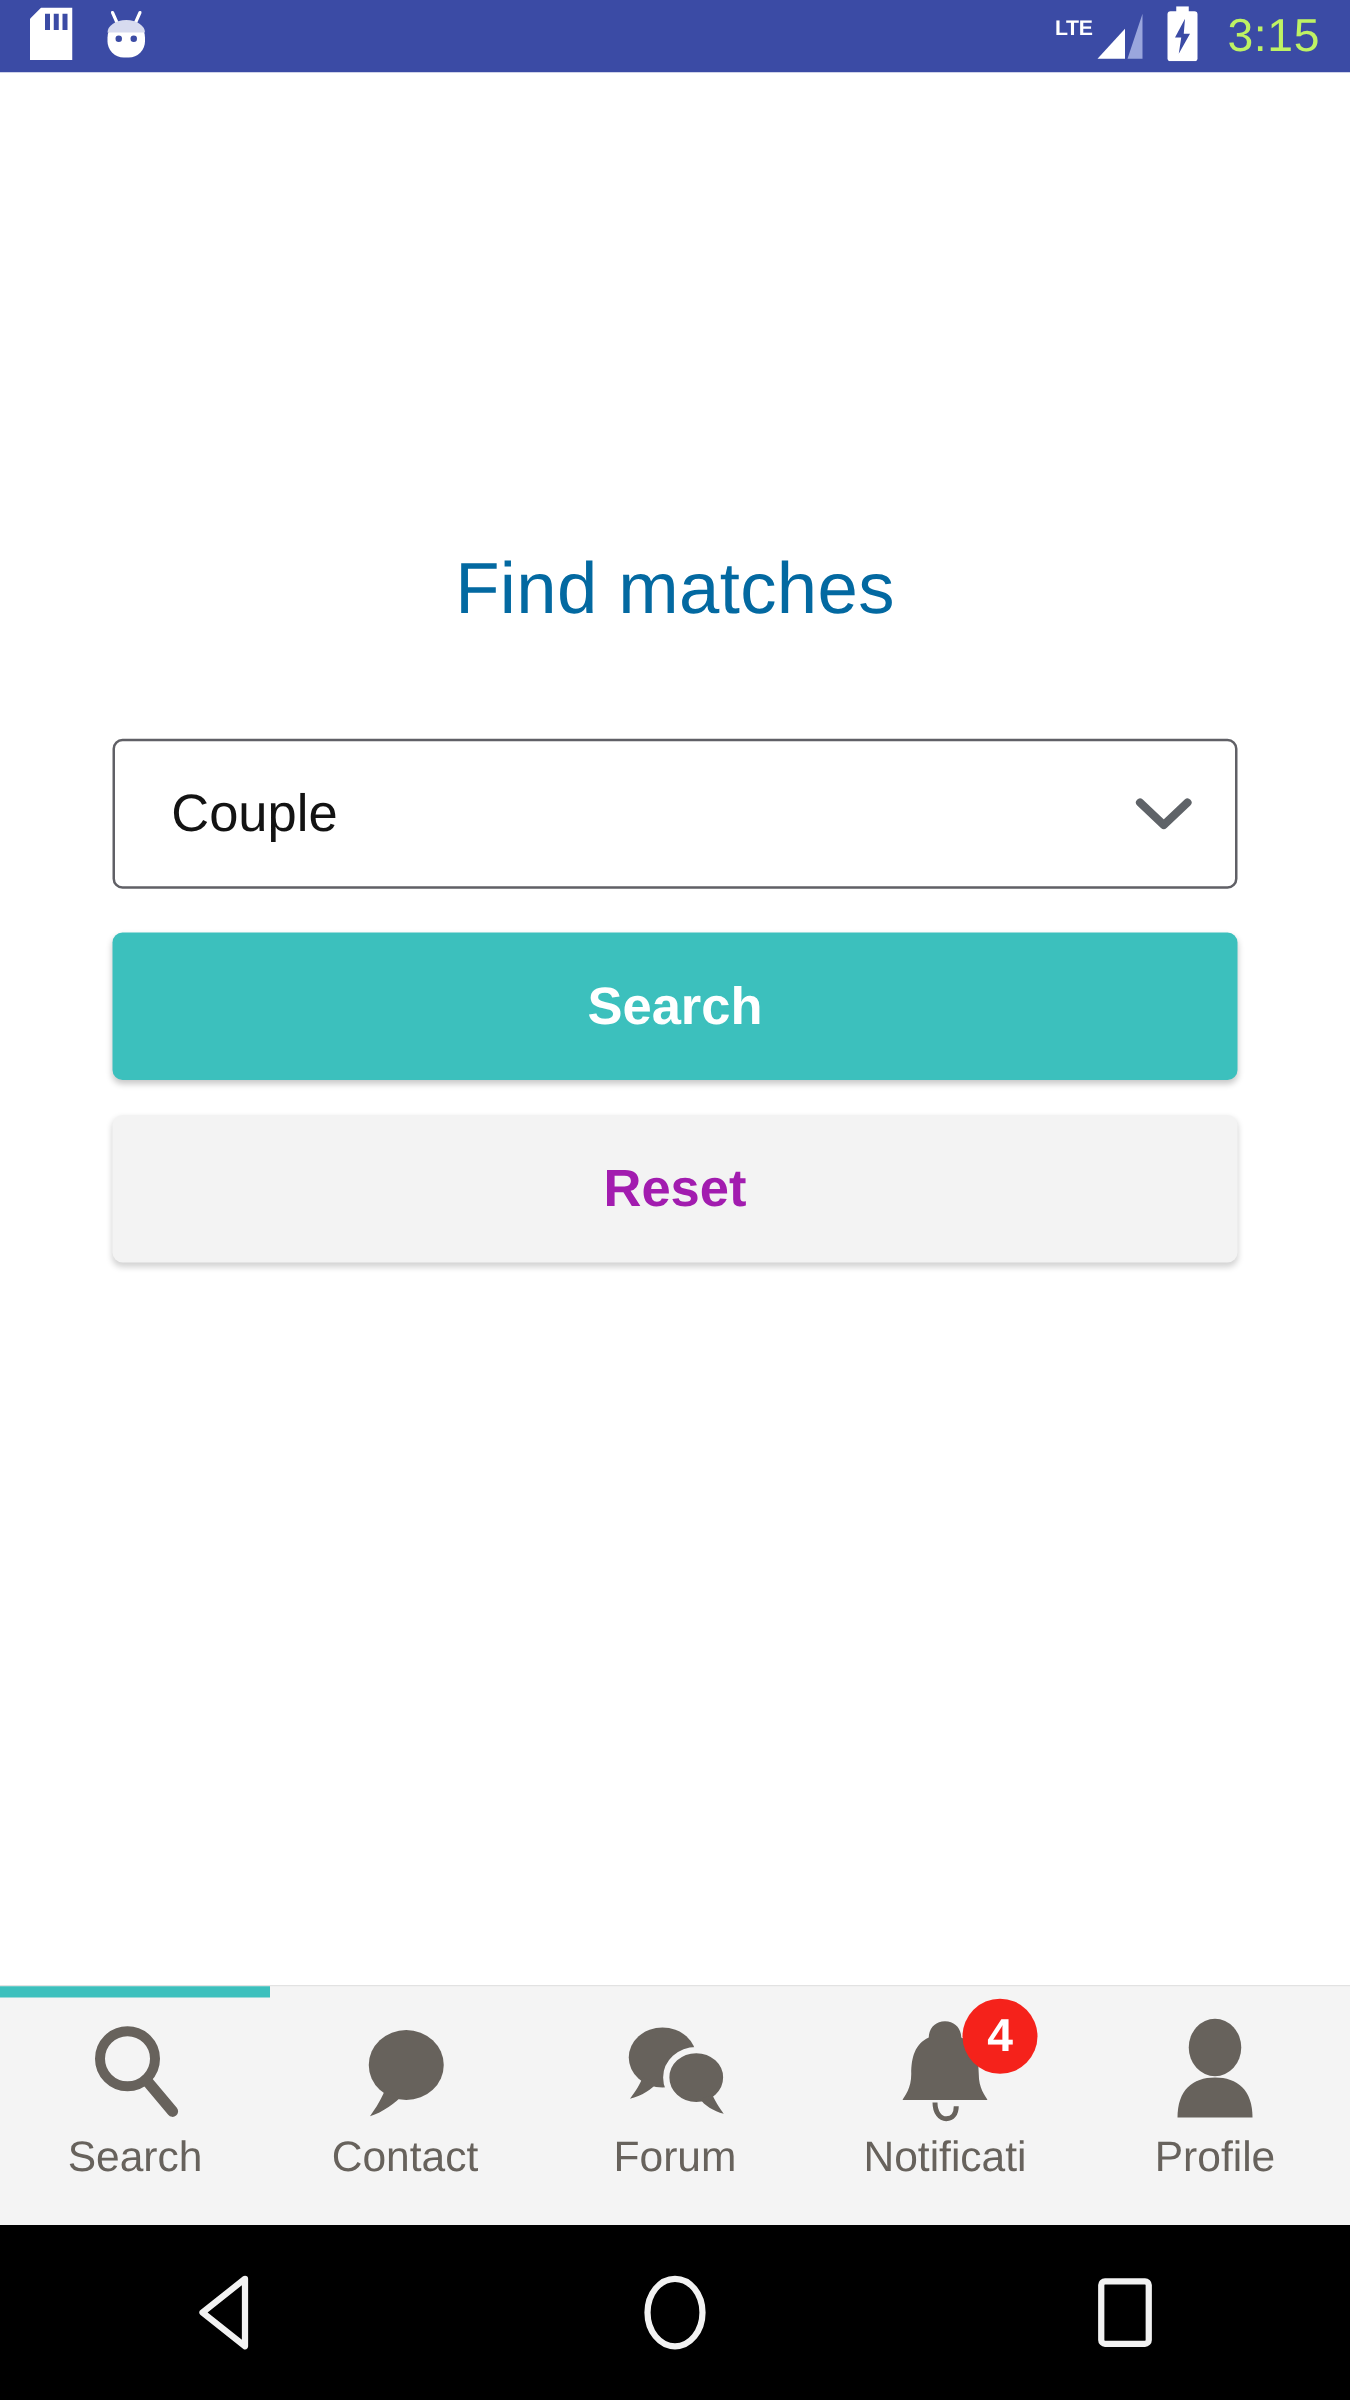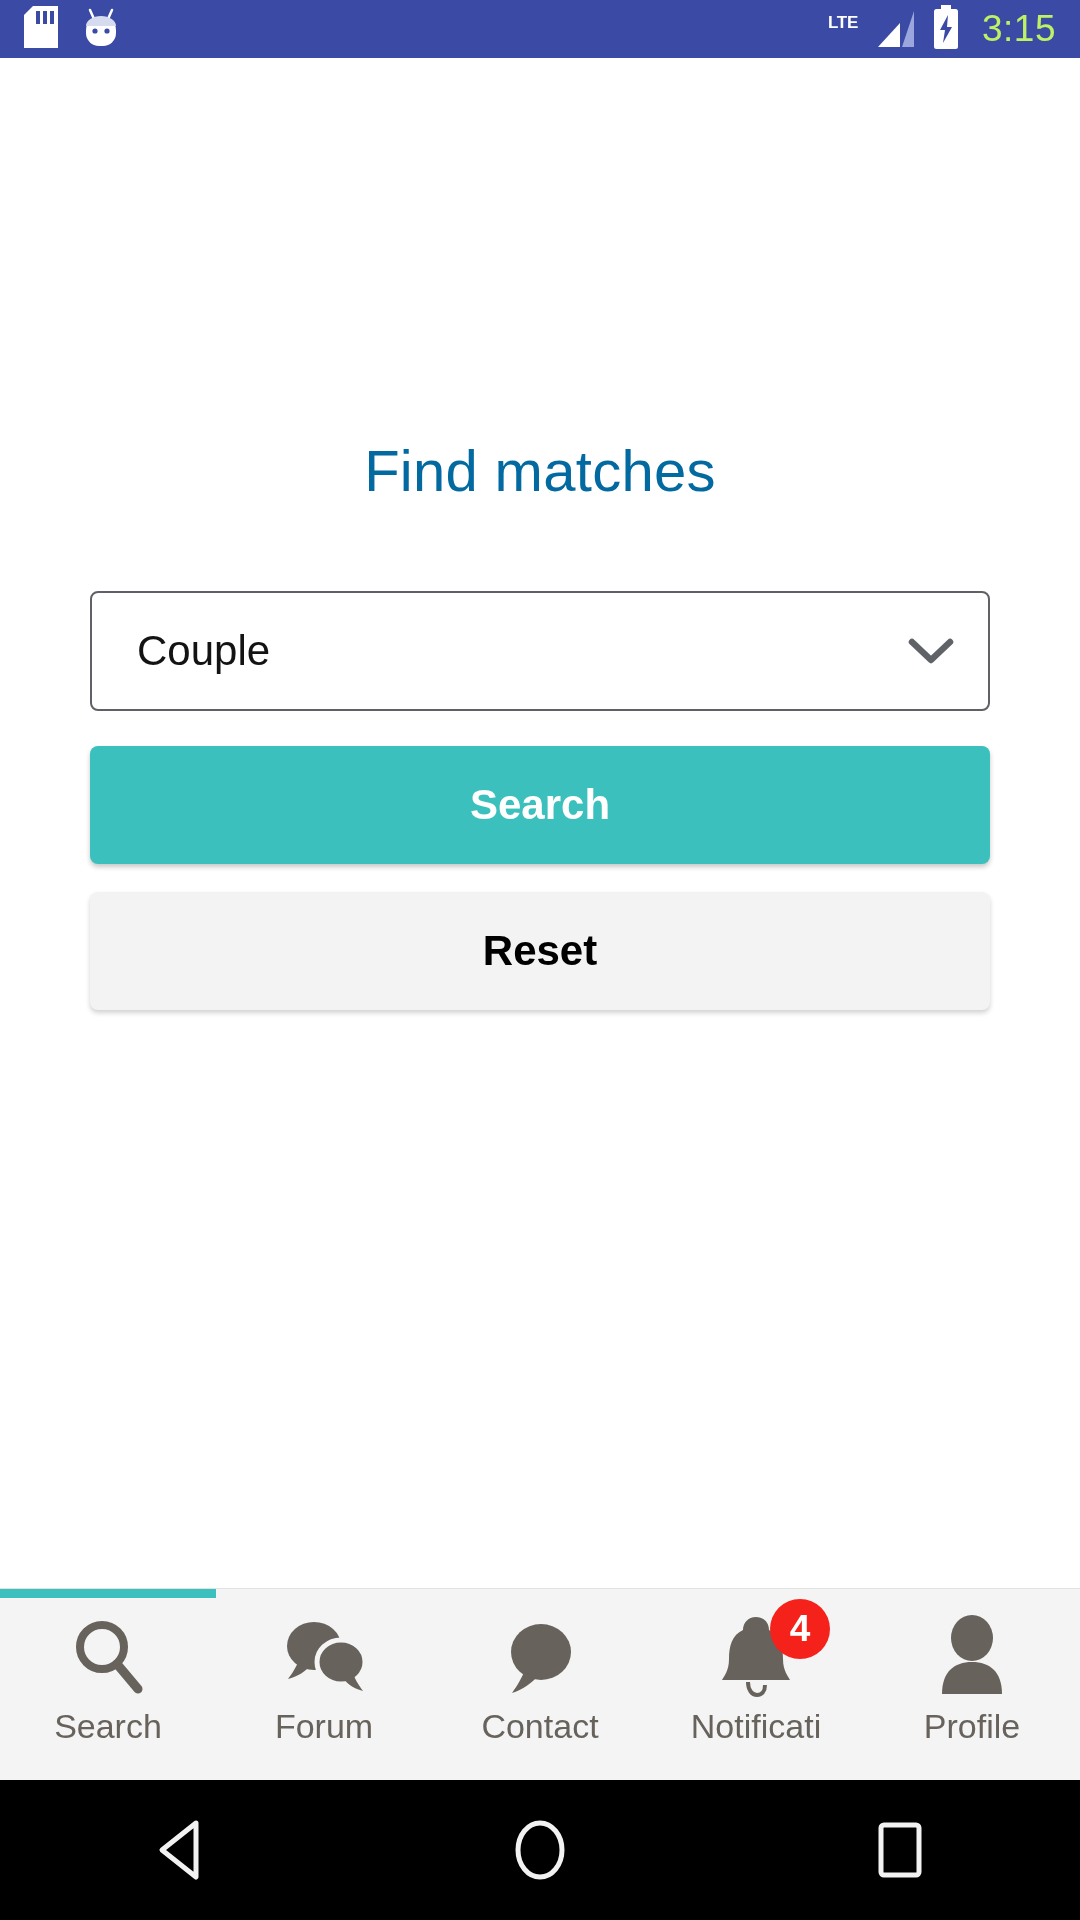--- a/index.html
+++ b/index.html
@@ -17,21 +17,21 @@
     background:#3b4ba5;
     display:flex; align-items:center;
     padding:0 24px;
   }
   .sb-left { display:flex; align-items:center; gap:22px; }
   .sb-right { margin-left:auto; display:flex; align-items:center; gap:16px; }
   .sb-time {
     color:#bef264; font-size:37px; font-weight:400; letter-spacing:0.5px;
     margin-left:6px;
   }
-  .lte-wrap { display:flex; align-items:flex-end; gap:18px; }
+  .lte-wrap { display:flex; align-items:flex-end; gap:2px; }
   .lte-text {
     color:#ffffff; font-size:17px; font-weight:700; line-height:1;
     letter-spacing:-0.3px; margin-bottom:18px;
   }
 
   
   #content {
     position:absolute; top:58px; left:0; width:1080px; height:1530px;
     background:#ffffff;
   }
@@ -69,21 +69,21 @@
     width:100%;
     cursor:pointer;
     font-family:"Liberation Sans", sans-serif;
   }
   .btn-search {
     background:#3cc0bd; color:#ffffff;
     margin-top:35px;
     box-shadow:0 3px 5px rgba(0,0,0,0.22);
   }
   .btn-reset {
-    background:#f3f3f3; color:#000000;
+    background:#f3f3f3; color:#a21caf;
     margin-top:28px;
     box-shadow:0 3px 5px rgba(0,0,0,0.18);
   }
 
   
   #tabbar {
     position:absolute; top:1588px; left:0; width:1080px; height:192px;
     background:#f4f4f4;
     border-top:1px solid #e2e2e2;
   }
@@ -198,42 +198,42 @@
           <svg width="76" height="80" viewBox="0 0 76 80">
             <circle cx="32" cy="31" r="22" fill="none" stroke="#67625c" stroke-width="8"></circle>
             <line x1="47" y1="48" x2="68" y2="73" stroke="#67625c" stroke-width="9" stroke-linecap="round"></line>
           </svg>
         </div>
         <div class="tab-label">Search</div>
       </div>
 
       <div class="tab">
         <div class="tab-icon">
+          <svg width="80" height="80" viewBox="0 0 80 80">
+            <ellipse cx="41" cy="36" rx="30" ry="28" fill="#67625c"></ellipse>
+            <path d="M24 56 C20 66 14 74 12 77 C22 74 33 66 38 60 Z" fill="#67625c"></path>
+          </svg>
+        </div>
+        <div class="tab-label">Contact</div>
+      </div>
+
+      <div class="tab">
+        <div class="tab-icon">
           <svg width="92" height="80" viewBox="0 0 92 80">
             <ellipse cx="36" cy="30" rx="27" ry="24" fill="#67625c"></ellipse>
             <path d="M20 46 C17 54 12 60 10 63 C19 61 28 55 32 50 Z" fill="#67625c"></path>
             <ellipse cx="63" cy="46" rx="24" ry="22" fill="#67625c" stroke="#f4f4f4" stroke-width="5"></ellipse>
             <path d="M76 60 C79 67 83 72 85 75 C77 73 69 68 66 63 Z" fill="#67625c"></path>
           </svg>
         </div>
         <div class="tab-label">Forum</div>
       </div>
 
       <div class="tab">
         <div class="tab-icon">
-          <svg width="80" height="80" viewBox="0 0 80 80">
-            <ellipse cx="41" cy="36" rx="30" ry="28" fill="#67625c"></ellipse>
-            <path d="M24 56 C20 66 14 74 12 77 C22 74 33 66 38 60 Z" fill="#67625c"></path>
-          </svg>
-        </div>
-        <div class="tab-label">Contact</div>
-      </div>
-
-      <div class="tab">
-        <div class="tab-icon">
           <svg width="76" height="86" viewBox="0 0 76 86">
             <path d="M38 4 C30 4 25 10 25 17 C14 22 11 33 11 46 C11 58 6 63 4 67 L72 67 C70 63 65 58 65 46 C65 33 62 22 51 17 C51 10 46 4 38 4 Z" fill="#67625c"></path>
             <path d="M30 69 C30 77 34 82 39 82 C44 82 47 78 47 72" fill="none" stroke="#67625c" stroke-width="4"></path>
           </svg>
           <span class="badge">4</span>
         </div>
         <div class="tab-label">Notificati</div>
       </div>
 
       <div class="tab">

